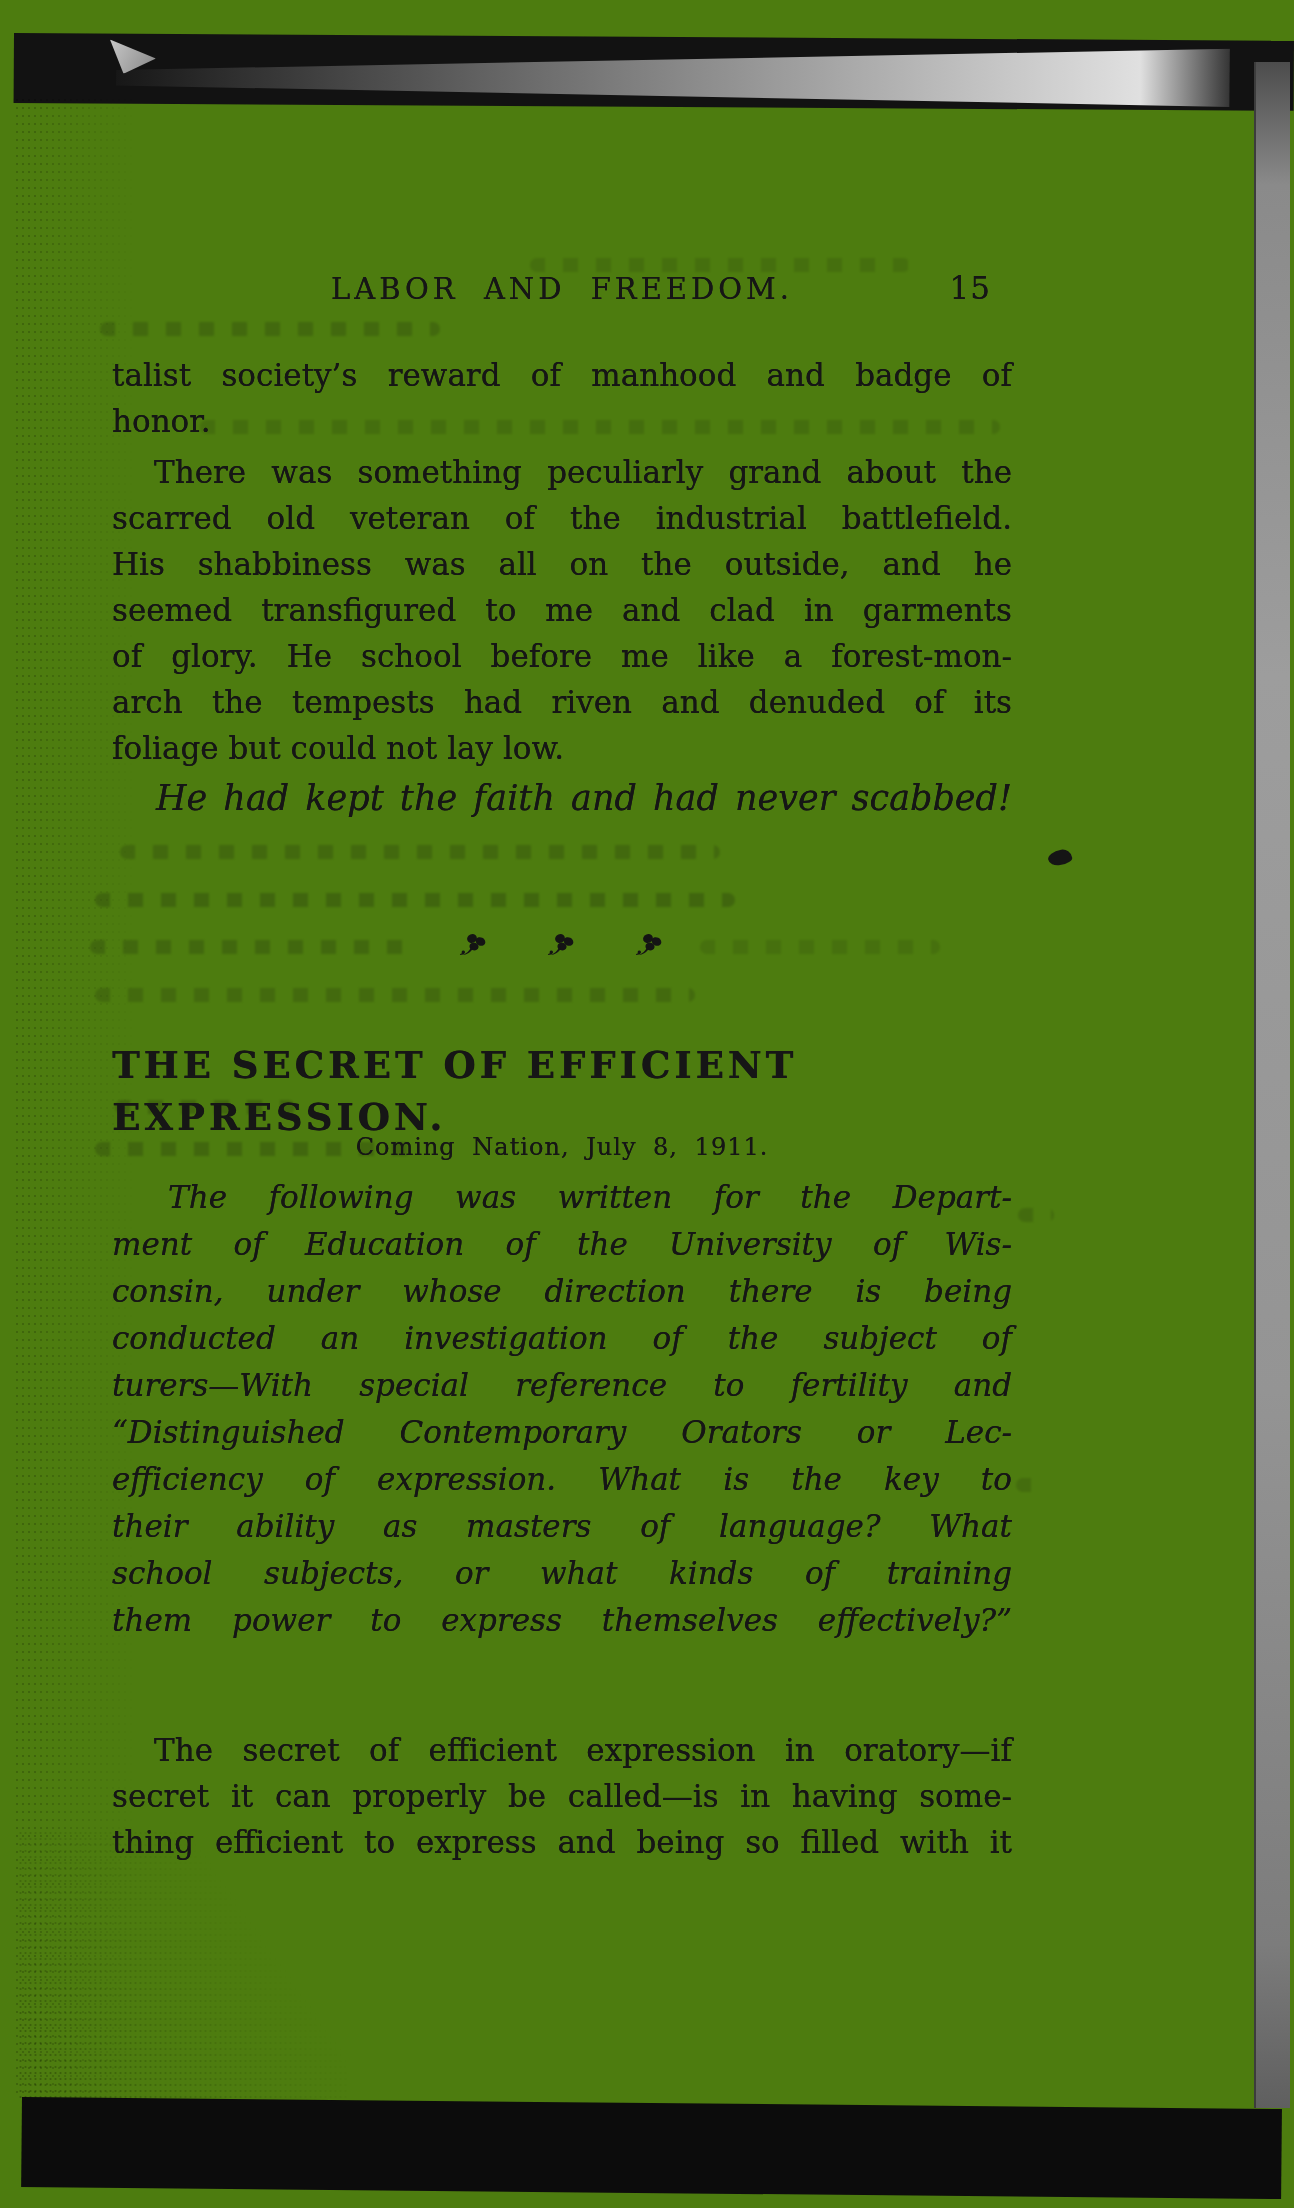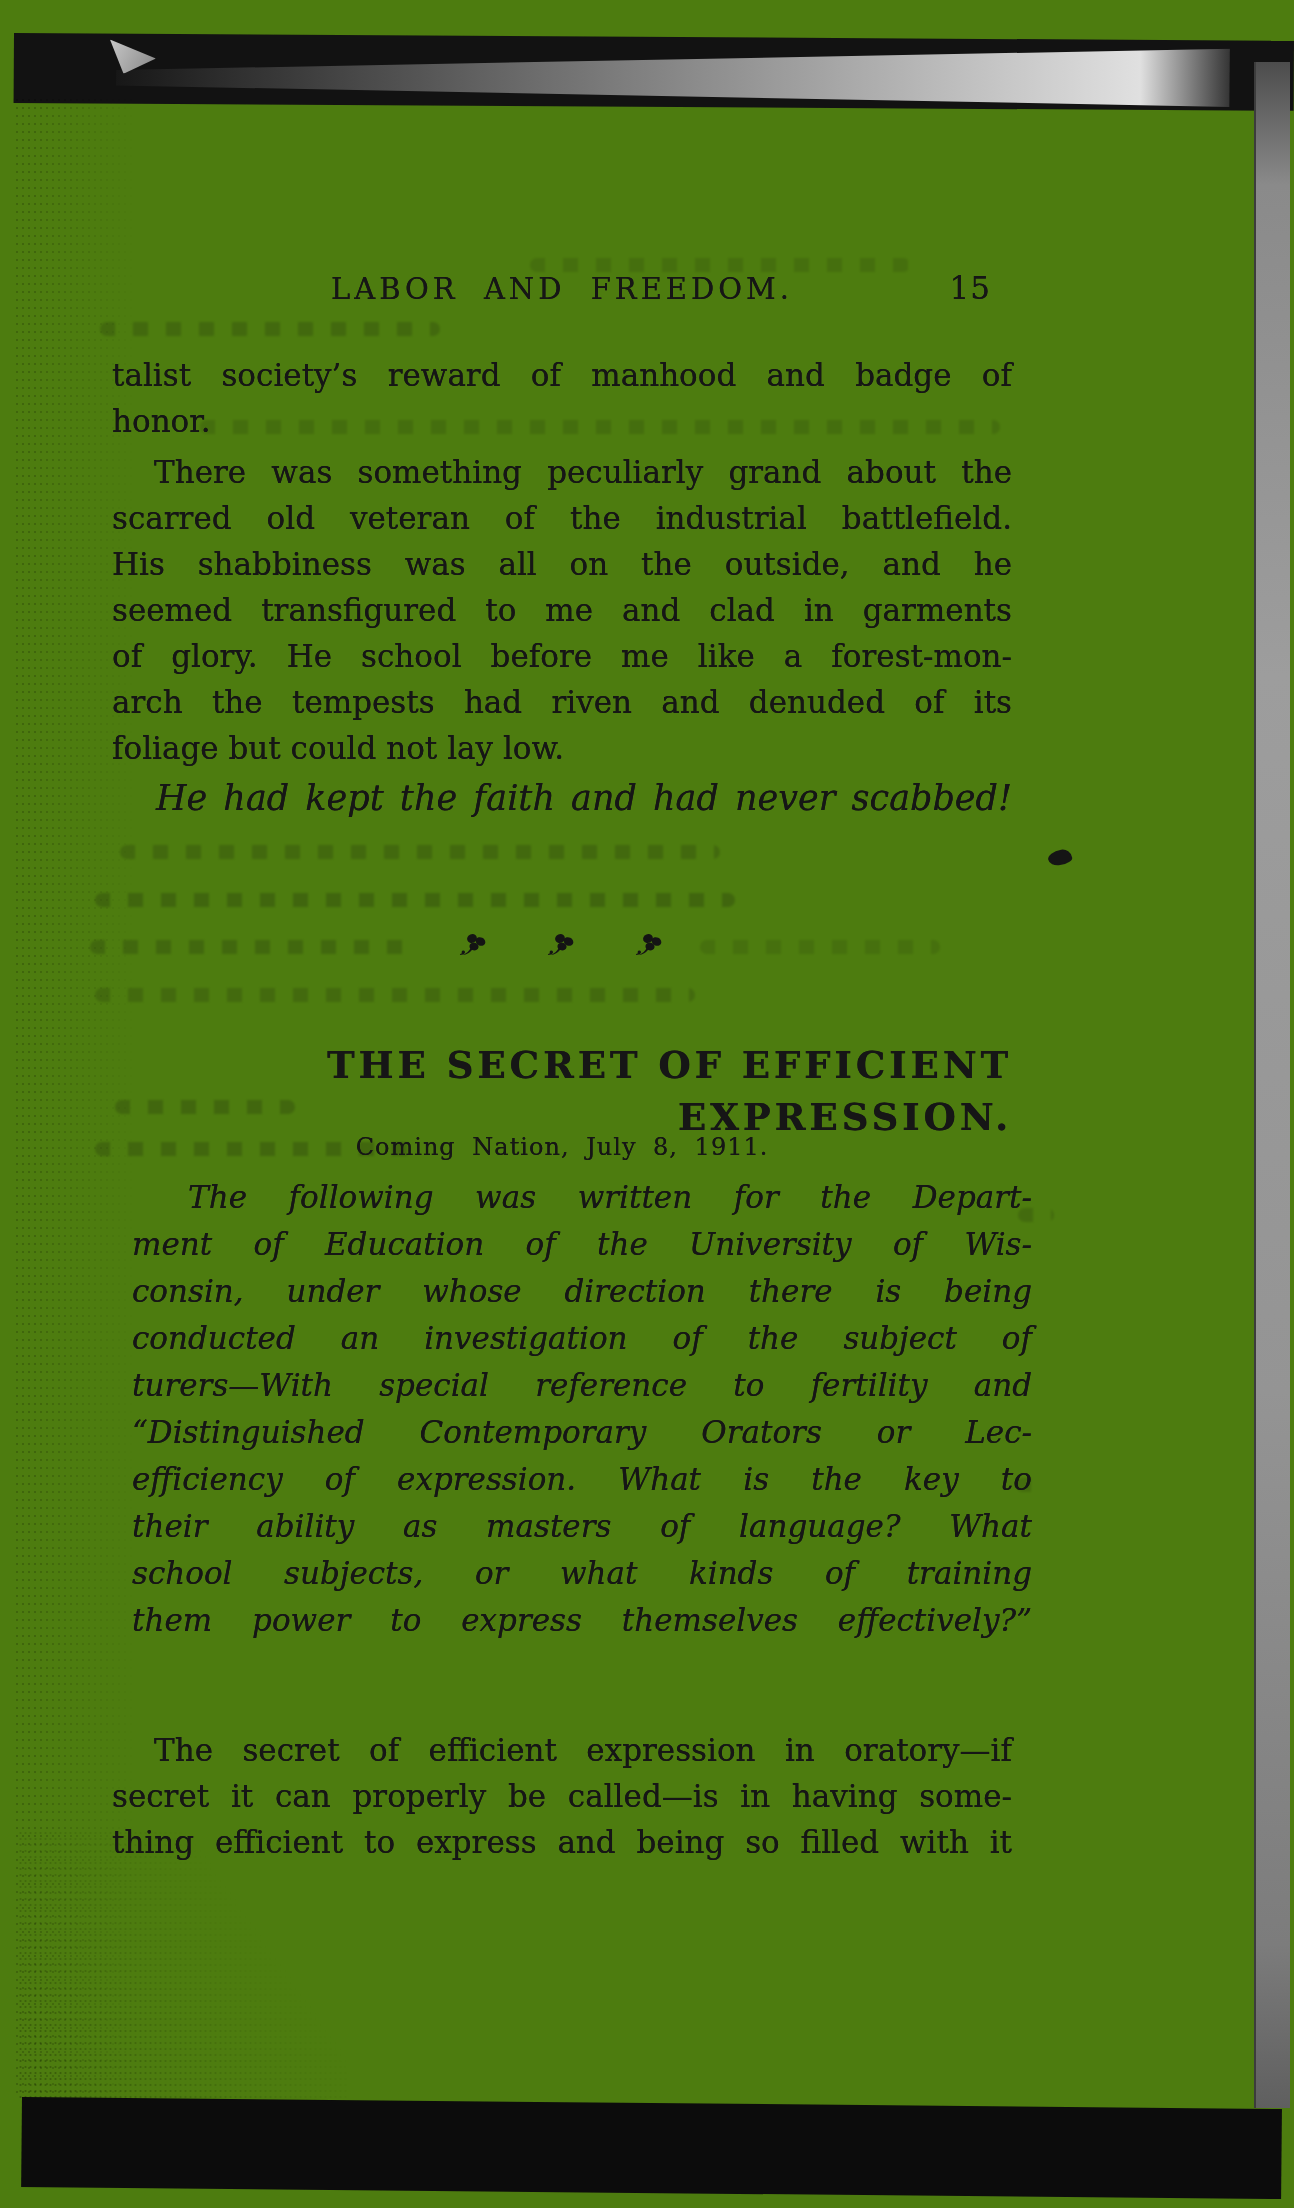--- a/index.html
+++ b/index.html
@@ -91,28 +91,28 @@
   .pullquote{
     font-style:italic;font-size:35px;line-height:46px;
     text-align:justify;text-align-last:justify;text-indent:44px;
     text-shadow:0 0 .5px currentColor;
   }
   .ornament-row{
     top:928px;display:flex;justify-content:center;gap:58px;height:34px;align-items:center;
   }
   .section-heading{
     top:1039px;font-size:37px;line-height:52px;font-weight:bold;
-    text-align:right;letter-spacing:4px;
+    text-align:left;letter-spacing:4px;
     text-shadow:.4px 0 0 currentColor;
   }
   .section-source{
     top:1130px;font-size:24px;line-height:34px;text-align:center;
     letter-spacing:1px;word-spacing:8px;text-shadow:0 0 .4px currentColor;
   }
-  .intro{line-height:47px;margin-left:20px;}
+  .intro{line-height:47px;}
 </style>
 </head>
 <body>
 
 <div class="canvas">
 
   <div class="band-top">
     <div class="sheen"></div>
     <div class="glint"></div>
   </div>

